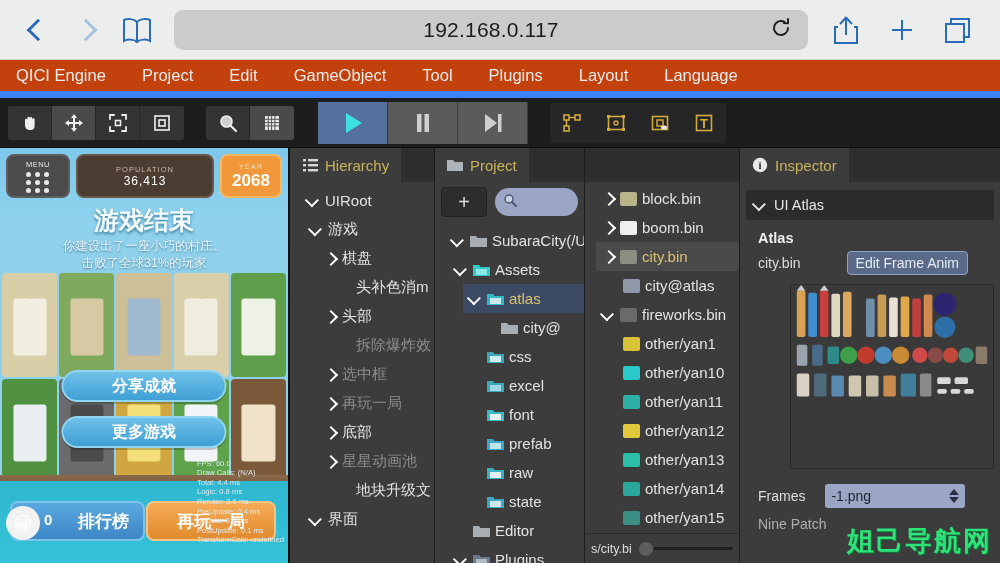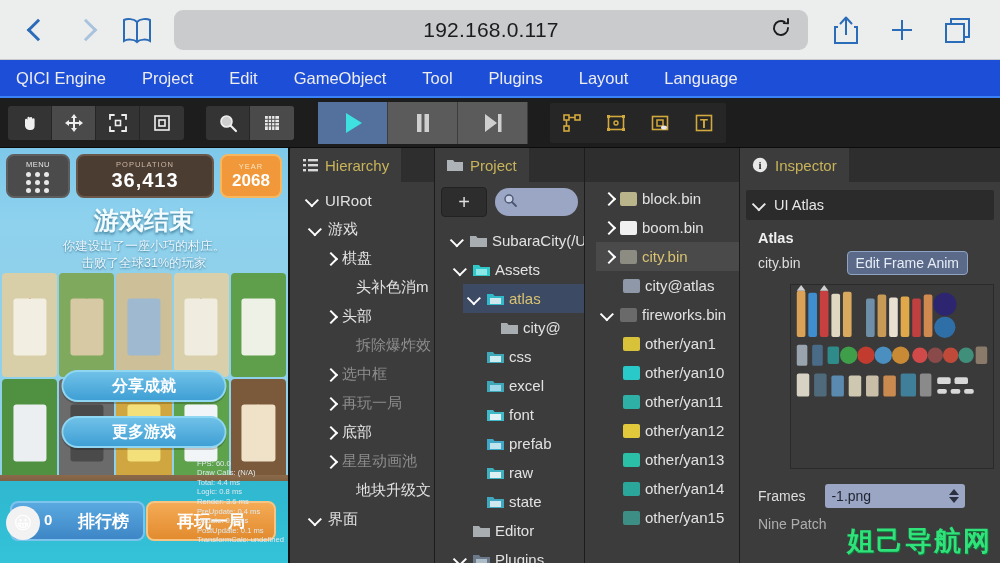--- a/index.html
+++ b/index.html
@@ -30,24 +30,24 @@
     display: flex; align-items: center; justify-content: center;
     position: relative; margin: 0 10px;
   }
   .addrbar .url { font-size: 21px; color: #1c1c1e; letter-spacing: .2px; }
   .reload { position: absolute; right: 16px; top: 50%; transform: translateY(-50%); }
   .icon-btn { width: 56px; height: 44px; display: flex; align-items: center; justify-content: center; }
 
   
   .menubar {
     height: 38px; flex: 0 0 38px;
-    background: #1d4ed8;
+    background: #c2410c;
     display: flex; align-items: center;
     padding-left: 12px;
-    border-bottom: 2px solid #3b82f6;
+    border-bottom: 7px solid #3b82f6;
   }
   .menubar .mi {
     color: #ededed; font-size: 16.5px;
     padding: 0 18px; white-space: nowrap;
   }
   .menubar .mi:first-child { padding-left: 4px; }
 
   
   .toolbar {
     height: 50px; flex: 0 0 50px;
@@ -94,21 +94,21 @@
     display:flex; flex-direction:column; align-items:center; justify-content:center; color:#e6e6e6;
   }
   .hud-menu .lbl { font-size: 7.5px; letter-spacing:.5px; }
   .dots { display:grid; grid-template-columns: repeat(3, 6px); gap:3px; margin-top:3px; }
   .dots i { width:5px;height:5px;background:#e8e8e8;border-radius:50%; display:block; }
   .hud-pop {
     flex:1; background: #4c3d33; border-radius: 8px; border:2px solid #6b574a;
     display:flex; flex-direction:column; align-items:center; justify-content:center; color:#fff;
   }
   .hud-pop .lbl { font-size:7.5px; color:#cbb7a6; letter-spacing:1px; }
-  .hud-pop .val { font-size:20px; font-weight:bold; letter-spacing:1px; }
+  .hud-pop .val { font-size:12px; font-weight:normal; letter-spacing:1px; }
   .hud-year {
     width: 62px; background: #f0983a; border-radius: 8px; border:2px solid #f7b75f;
     display:flex; flex-direction:column; align-items:center; justify-content:center; color:#fff;
   }
   .hud-year .lbl { font-size:7.5px; letter-spacing:1px; color:#fde3c0; }
   .hud-year .val { font-size:17px; font-weight:bold; }
   .game-title { position:absolute; top:56px; width:100%; text-align:center; color:#f2fbff; font-size:25px; font-weight:bold; text-shadow: 0 2px 3px rgba(0,60,90,.55); }
   .game-sub { position:absolute; top:90px; width:100%; text-align:center; color:#eaf7ff; font-size:12.5px; line-height:17px; text-shadow:0 1px 2px rgba(0,60,90,.6); }
   .grid-tiles { position:absolute; top:125px; left:0; right:0; bottom:80px; display:grid; grid-template-columns: repeat(5, 1fr); grid-auto-rows: 1fr; gap:2px; padding:0 2px; }
   .tile { border-radius:4px; position:relative; overflow:hidden; }
@@ -736,20 +736,27 @@
             <span class="arr none"></span>
             <span class="fbadge" style="background: rgb(42, 167, 154);"></span>
             <span>other/yan14</span>
           </div>
           <div class="row ind1">
             <span class="arr none"></span>
             <span class="fbadge" style="background: rgb(61, 143, 134);"></span>
             <span>other/yan15</span>
           </div>
         </div>
+      <div class="statusbar">
+        <span class="path">s/city.bi</span>
+        <span class="slider">
+          <span class="trk"></span>
+          <span class="knb"></span>
+        </span>
+      </div>
     </div>
 
     <div class="panel inspector">
       <div class="panel-tabs">
         <div class="ptab">
           <span class="ic">
             <svg width="16" height="16" viewBox="0 0 16 16">
                 <circle cx="8" cy="8" r="7.2" fill="#e8e8e8"></circle>
                 <text x="8" y="12" font-size="11" font-family="Liberation Serif, serif" font-weight="bold" fill="#2b2b2b" text-anchor="middle">i</text>
               </svg>

